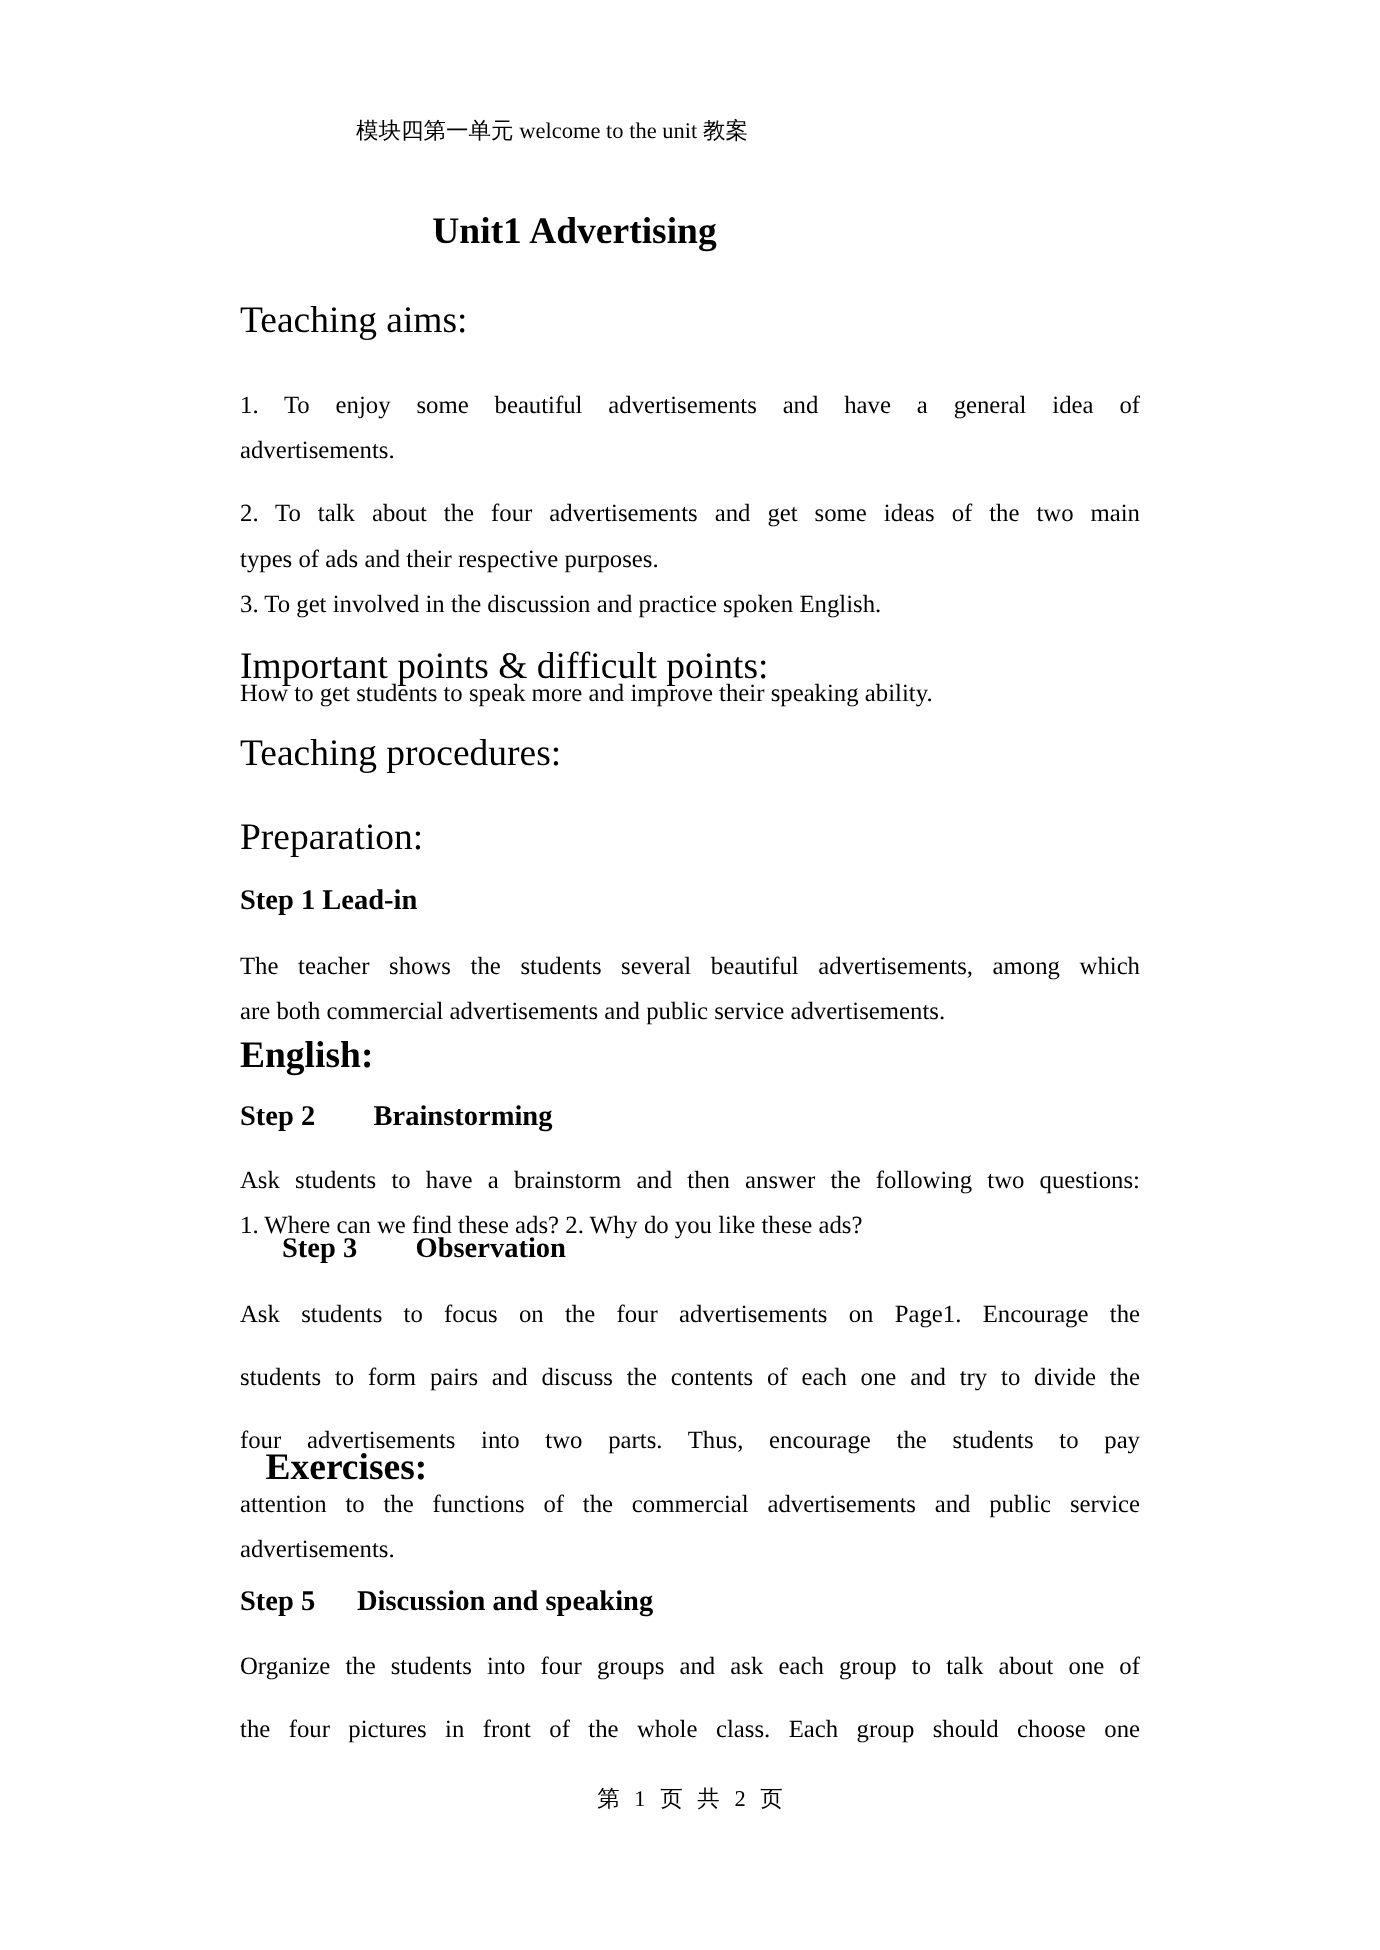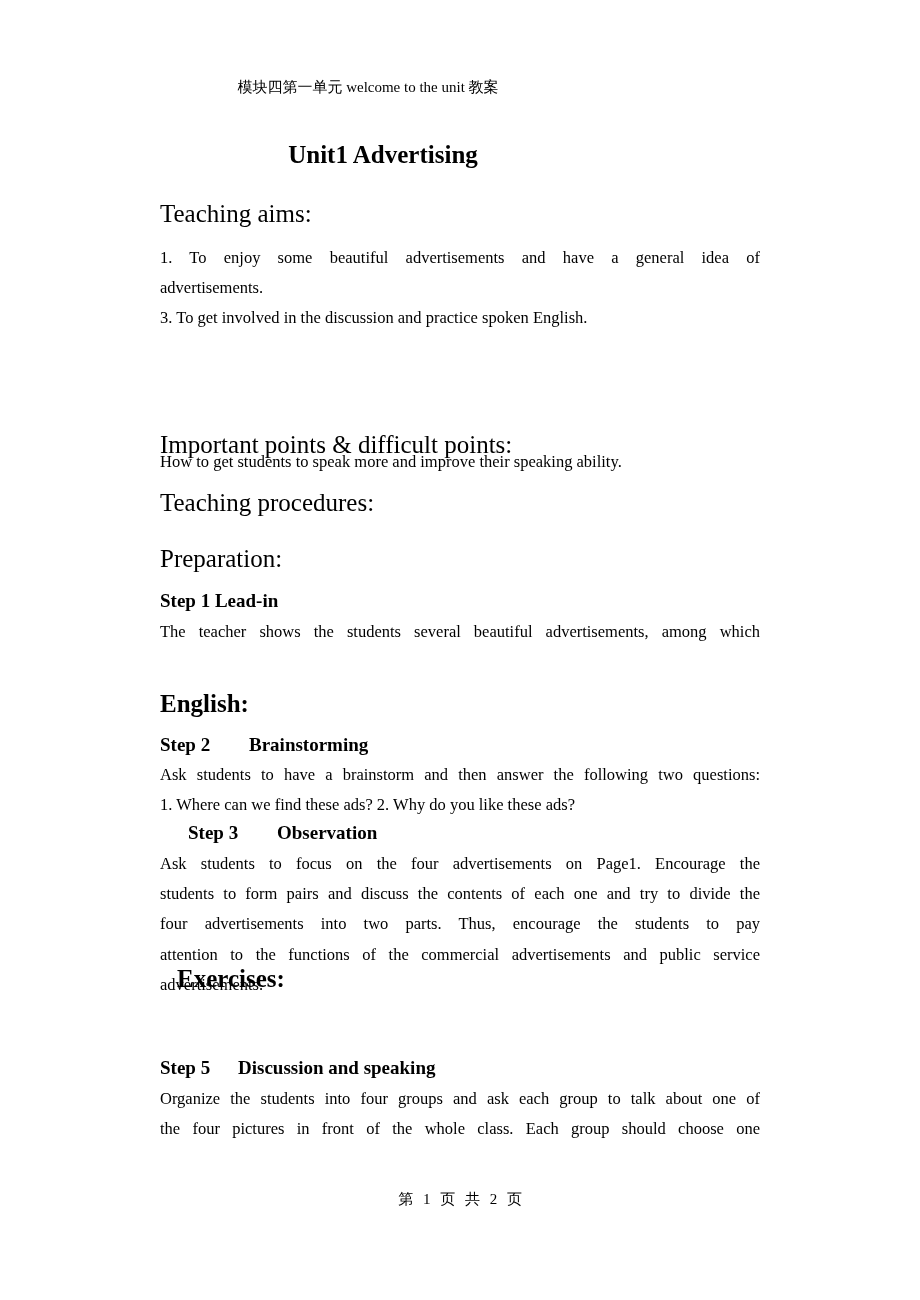--- a/index.html
+++ b/index.html
@@ -6,37 +6,39 @@
   body { width: 920px; height: 1300px; position: relative; overflow: hidden;
          font-family: "Liberation Serif", "DejaVu Serif", serif; color: #000; }
   .header { position: absolute; top: 78px; left: 0; width: 736px; text-align: center;
             font-size: 15px; }
   .title { position: absolute; top: 141px; left: 0; width: 766px; text-align: center;
            font-size: 25px; font-weight: bold; }
   .h-light { font-size: 25px; font-weight: normal; margin: 0; line-height: 30px; }
   .h-bold { font-size: 25px; font-weight: bold; margin: 0; line-height: 30px; }
   .step { font-size: 19px; font-weight: bold; margin: 0; line-height: 26px; }
   .line { font-size: 16.5px; line-height: 30.2px; margin: 0; white-space: nowrap; }
-  .j { text-align: justify; text-align-last: justify; }
+  .j { text-align: justify; text-align-last: justify; margin-top: 12px; }
   .footer { position: absolute; top: 1190px; left: 0; width: 920px; text-align: center;
             font-size: 15px; word-spacing: 6px; }
   .abs { position: absolute; left: 160px; width: 600px; }
 </style>
 </head>
 <body>
 
 <div class="header">模块四第一单元  welcome to the unit 教案</div>
 <div class="title">Unit1 Advertising</div>
 
 <div class="abs" style="top:199px;">
   <p class="h-light">Teaching aims:</p>
 </div>
 <div class="abs" style="top:243px;">
   <p class="line j">1. To enjoy some beautiful advertisements and have a general idea of</p>
   <p class="line">advertisements.</p>
+  <p class="line j">2. To talk about the four advertisements and get some ideas of the two main</p>
+  <p class="line">types of ads and their respective purposes.</p>
   <p class="line">3. To get involved in the discussion and practice spoken English.</p>
 </div>
 
 <div class="abs" style="top:382px;margin-top:48px;">
   <p class="h-light">Important points &amp; difficult points:</p>
 </div>
 <div class="abs" style="top:447px;">
   <p class="line">How to get students to speak more and improve their speaking ability.</p>
 </div>
 
@@ -45,20 +47,21 @@
 </div>
 <div class="abs" style="top:544px;">
   <p class="h-light">Preparation:</p>
 </div>
 
 <div class="abs" style="top:588px;">
   <p class="step">Step 1 Lead-in</p>
 </div>
 <div class="abs" style="top:617px;">
   <p class="line j">The teacher shows the students several beautiful advertisements, among which</p>
+  <p class="line">are both commercial advertisements and public service advertisements.</p>
 </div>
 
 <div class="abs" style="top:689px;">
   <p class="h-bold">English:</p>
 </div>
 
 <div class="abs" style="top:732px;">
   <p class="step">
     <span style="display:inline-block;width:89px;">Step 2</span><span>Brainstorming</span>
   </p>

